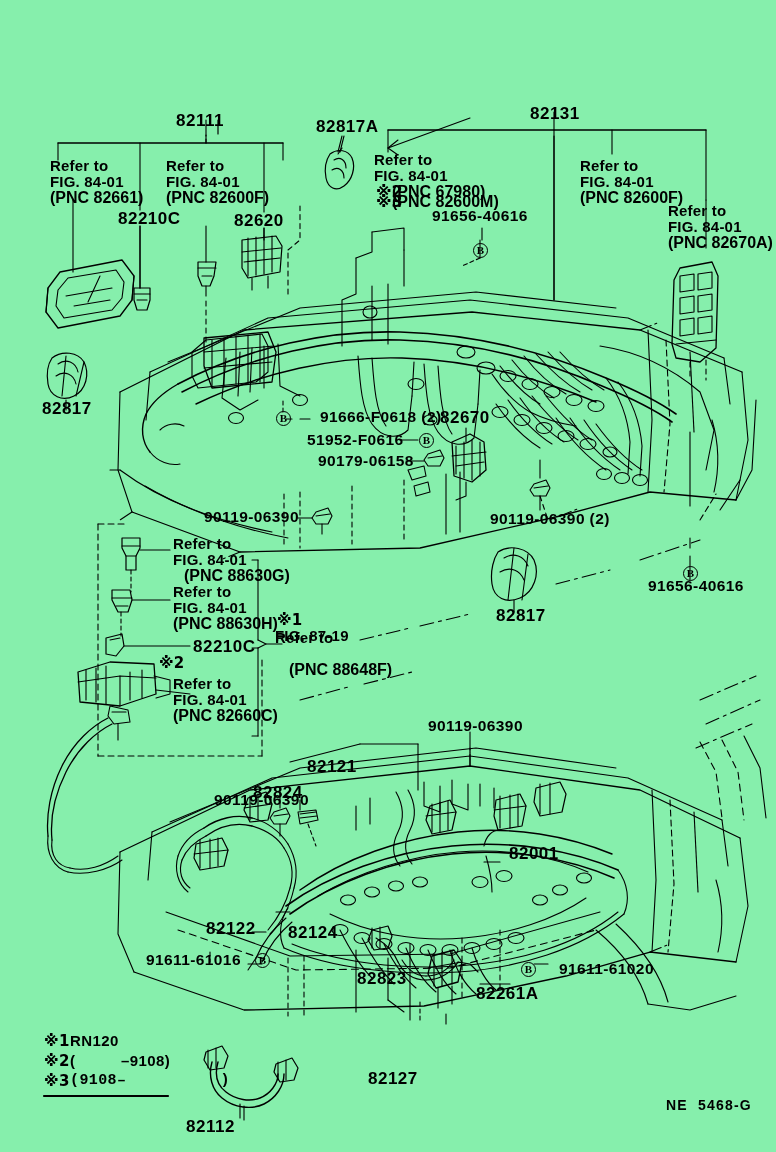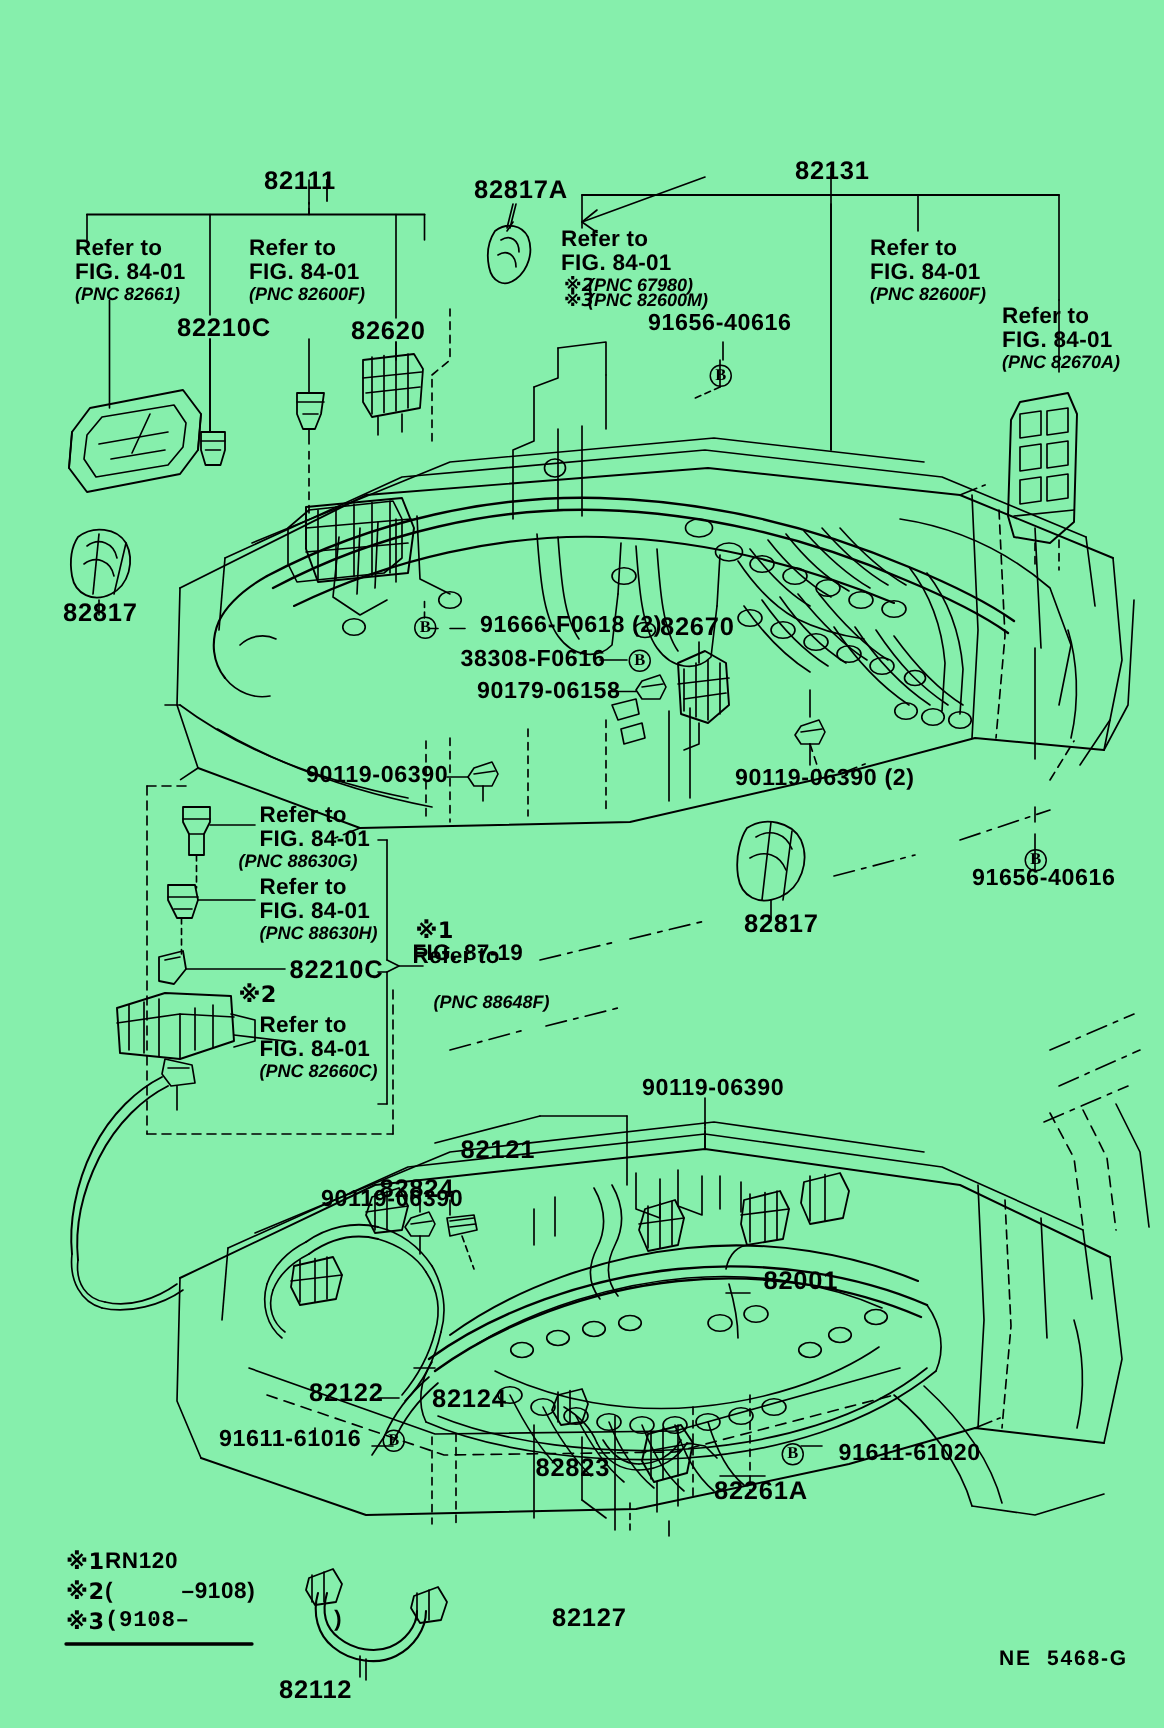--- a/index.html
+++ b/index.html
@@ -20,21 +20,21 @@
     position:absolute;
     color:#000;
     font-weight:bold;
     white-space:pre;
     line-height:1.02;
     letter-spacing:0.2px;
   }
   .pn{font-size:17px;letter-spacing:0.5px;}
   .pn-sm{font-size:15.5px;letter-spacing:0.4px;}
   .ref{font-size:15px;line-height:1.08;letter-spacing:0.2px;}
-  .pnc{font-size:12px;letter-spacing:0px;font-style:italic;}
+  .pnc{font-size:16px;letter-spacing:0px;}
   .legend{font-size:15px;line-height:1.22;letter-spacing:0.4px;}
   .code{font-size:14px;letter-spacing:1.2px;}
   .bcirc{
     position:absolute;
     width:15px;height:15px;
     border:1.6px solid #000;
     border-radius:50%;
     box-sizing:border-box;
     font-size:11px;
     font-weight:bold;
@@ -585,37 +585,37 @@
   <div class="lbl pnc" style="left:668px;top:235px;">(PNC 82670A)</div>
 
   <div class="lbl pn-sm" style="left:432px;top:208px;">91656-40616</div>
   <div class="bcirc" style="left:473px;top:243px;">B</div>
 
   <div class="lbl pn" style="left:42px;top:400px;">82817</div>
 
   <div class="bcirc" style="left:276px;top:411px;">B</div>
   <div class="lbl pn-sm" style="left:320px;top:409px;">91666-F0618 (2)</div>
 
-  <div class="lbl pn-sm" style="left:307px;top:432px;">38308-F0616</div>
+  <div class="lbl pn-sm" style="left:307px;top:432px;">51952-F0616</div>
   <div class="bcirc" style="left:419px;top:433px;">B</div>
 
   <div class="lbl pn-sm" style="left:318px;top:453px;">90179-06158</div>
 
   <div class="lbl pn" style="left:440px;top:409px;text-align:center;">82670</div>
 
   <div class="lbl pn-sm" style="left:204px;top:509px;">90119-06390</div>
   <div class="lbl pn-sm" style="left:490px;top:511px;">90119-06390 (2)</div>
 
   <div class="lbl pn" style="left:496px;top:607px;">82817</div>
   <div class="bcirc" style="left:683px;top:566px;">B</div>
   <div class="lbl pn-sm" style="left:648px;top:578px;">91656-40616</div>
 
   <div class="lbl ref" style="left:173px;top:536px;">Refer to</div>
   <div class="lbl ref" style="left:173px;top:552px;">FIG. 84-01</div>
-  <div class="lbl pnc" style="left:159px;top:568px;">(PNC 88630G)</div>
+  <div class="lbl pnc" style="left:184px;top:568px;">(PNC 88630G)</div>
 
   <div class="lbl ref" style="left:173px;top:584px;">Refer to</div>
   <div class="lbl ref" style="left:173px;top:600px;">FIG. 84-01</div>
   <div class="lbl pnc" style="left:173px;top:616px;">(PNC 88630H)</div>
 
   <div class="lbl pn" style="left:193px;top:638px;">82210C</div>
 
   <div class="lbl ref star" style="left:277px;top:612px;">※1</div>
   <div class="lbl ref" style="left:275px;top:630px;">Refer to</div>
   <div class="lbl ref" style="left:275px;top:628px;">FIG. 87-19</div>

